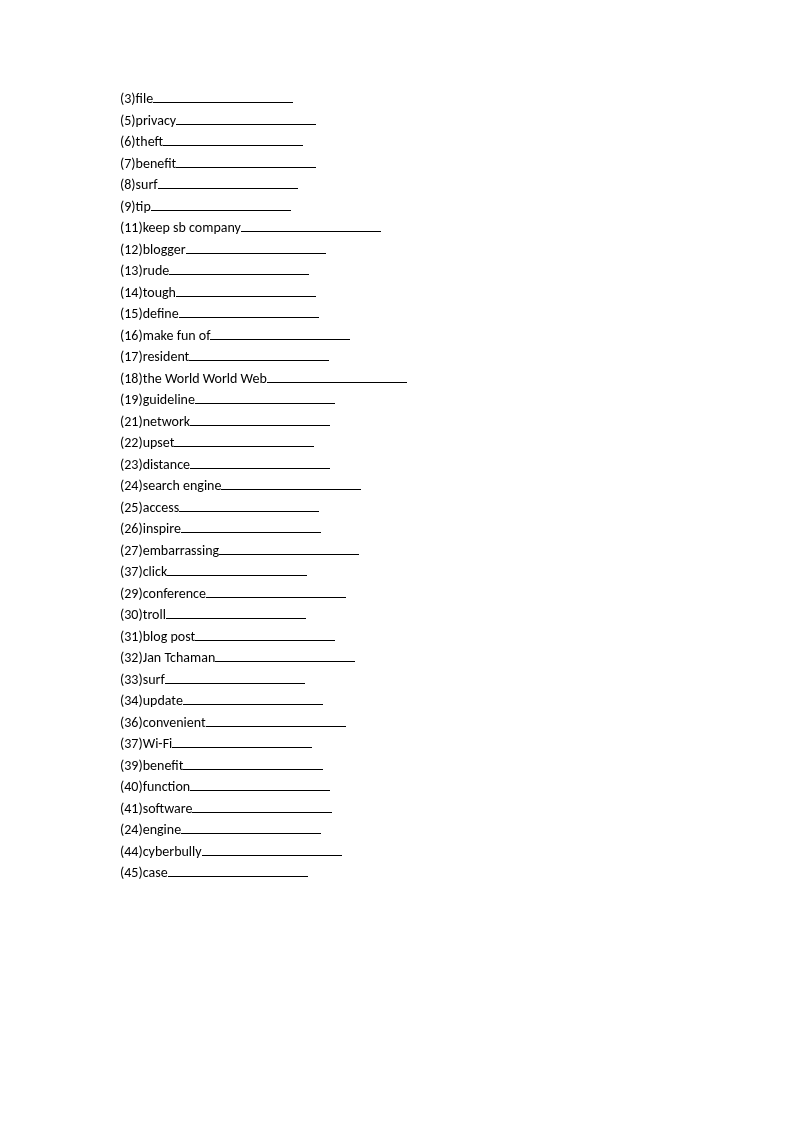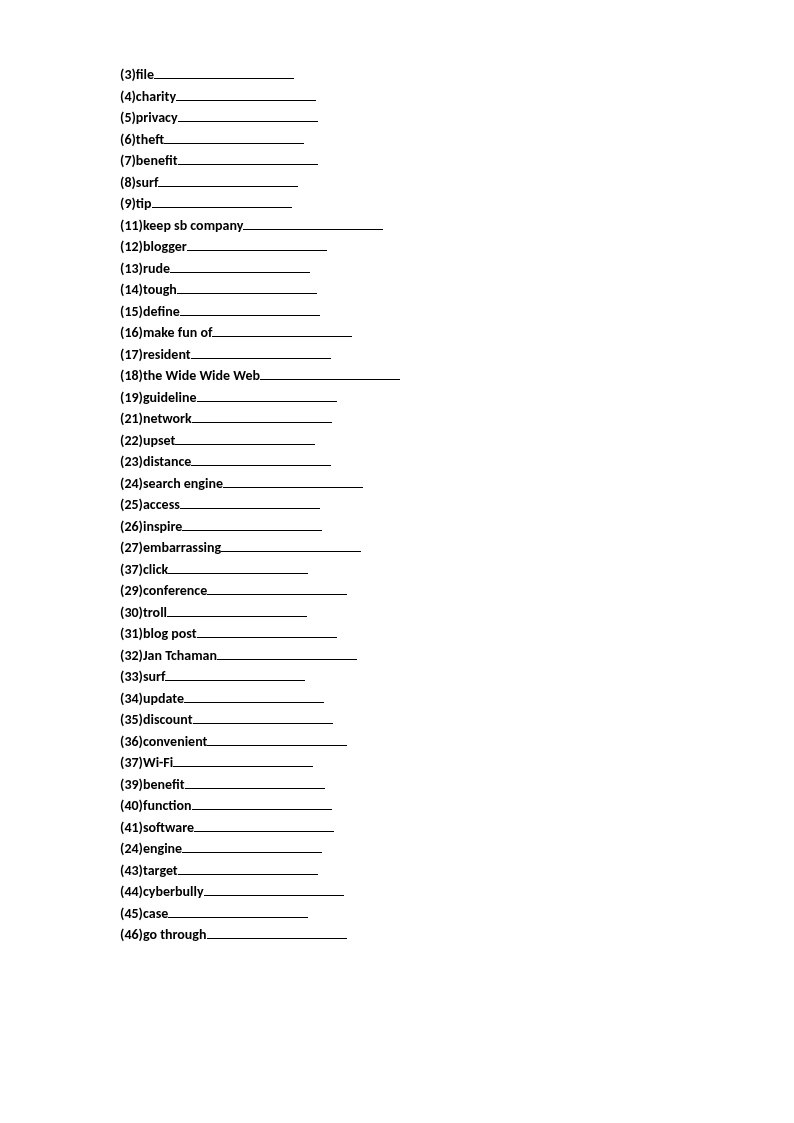--- a/index.html
+++ b/index.html
@@ -6,74 +6,69 @@
     margin: 0;
     padding: 0;
     width: 794px;
     height: 1123px;
     background: #fff;
     font-family: Calibri, "Segoe UI", Arial, sans-serif;
     font-size: 14px;
     color: #000;
   }
   .page {
-    padding: 64px 0 0 120px;
-    font-weight: bold;
+    padding: 88px 0 0 120px;
   }
   .item {
     line-height: 20.5px;
     white-space: nowrap;
   }
   .blank {
     display: inline-block;
     border-bottom: 1px solid #000;
     width: 140px;
     vertical-align: baseline;
     height: 1em;
     margin-left: 0;
   }
 </style>
 </head>
 <body>
 
 <div class="page" id="list-container">
     <div class="item"><span>(</span><span>3</span><span>)</span><span>file</span><span class="blank"></span></div>
-    <div class="item"><span>(</span><span>4</span><span>)</span><span>charity</span><span class="blank"></span></div>
     <div class="item"><span>(</span><span>5</span><span>)</span><span>privacy</span><span class="blank"></span></div>
     <div class="item"><span>(</span><span>6</span><span>)</span><span>theft</span><span class="blank"></span></div>
     <div class="item"><span>(</span><span>7</span><span>)</span><span>benefit</span><span class="blank"></span></div>
     <div class="item"><span>(</span><span>8</span><span>)</span><span>surf</span><span class="blank"></span></div>
     <div class="item"><span>(</span><span>9</span><span>)</span><span>tip</span><span class="blank"></span></div>
     <div class="item"><span>(</span><span>11</span><span>)</span><span>keep sb company</span><span class="blank"></span></div>
     <div class="item"><span>(</span><span>12</span><span>)</span><span>blogger</span><span class="blank"></span></div>
     <div class="item"><span>(</span><span>13</span><span>)</span><span>rude</span><span class="blank"></span></div>
     <div class="item"><span>(</span><span>14</span><span>)</span><span>tough</span><span class="blank"></span></div>
     <div class="item"><span>(</span><span>15</span><span>)</span><span>define</span><span class="blank"></span></div>
     <div class="item"><span>(</span><span>16</span><span>)</span><span>make fun of</span><span class="blank"></span></div>
     <div class="item"><span>(</span><span>17</span><span>)</span><span>resident</span><span class="blank"></span></div>
-    <div class="item"><span>(</span><span>18</span><span>)</span><span>the Wide Wide Web</span><span class="blank"></span></div>
+    <div class="item"><span>(</span><span>18</span><span>)</span><span>the World World Web</span><span class="blank"></span></div>
     <div class="item"><span>(</span><span>19</span><span>)</span><span>guideline</span><span class="blank"></span></div>
     <div class="item"><span>(</span><span>21</span><span>)</span><span>network</span><span class="blank"></span></div>
     <div class="item"><span>(</span><span>22</span><span>)</span><span>upset</span><span class="blank"></span></div>
     <div class="item"><span>(</span><span>23</span><span>)</span><span>distance</span><span class="blank"></span></div>
     <div class="item"><span>(</span><span>24</span><span>)</span><span>search engine</span><span class="blank"></span></div>
     <div class="item"><span>(</span><span>25</span><span>)</span><span>access</span><span class="blank"></span></div>
     <div class="item"><span>(</span><span>26</span><span>)</span><span>inspire</span><span class="blank"></span></div>
     <div class="item"><span>(</span><span>27</span><span>)</span><span>embarrassing</span><span class="blank"></span></div>
     <div class="item"><span>(</span><span>37</span><span>)</span><span>click</span><span class="blank"></span></div>
     <div class="item"><span>(</span><span>29</span><span>)</span><span>conference</span><span class="blank"></span></div>
     <div class="item"><span>(</span><span>30</span><span>)</span><span>troll</span><span class="blank"></span></div>
     <div class="item"><span>(</span><span>31</span><span>)</span><span>blog post</span><span class="blank"></span></div>
     <div class="item"><span>(</span><span>32</span><span>)</span><span>Jan Tchaman</span><span class="blank"></span></div>
     <div class="item"><span>(</span><span>33</span><span>)</span><span>surf</span><span class="blank"></span></div>
     <div class="item"><span>(</span><span>34</span><span>)</span><span>update</span><span class="blank"></span></div>
-    <div class="item"><span>(</span><span>35</span><span>)</span><span>discount</span><span class="blank"></span></div>
     <div class="item"><span>(</span><span>36</span><span>)</span><span>convenient</span><span class="blank"></span></div>
     <div class="item"><span>(</span><span>37</span><span>)</span><span>Wi-Fi</span><span class="blank"></span></div>
     <div class="item"><span>(</span><span>39</span><span>)</span><span>benefit</span><span class="blank"></span></div>
     <div class="item"><span>(</span><span>40</span><span>)</span><span>function</span><span class="blank"></span></div>
     <div class="item"><span>(</span><span>41</span><span>)</span><span>software</span><span class="blank"></span></div>
     <div class="item"><span>(</span><span>24</span><span>)</span><span>engine</span><span class="blank"></span></div>
-    <div class="item"><span>(</span><span>43</span><span>)</span><span>target</span><span class="blank"></span></div>
     <div class="item"><span>(</span><span>44</span><span>)</span><span>cyberbully</span><span class="blank"></span></div>
     <div class="item"><span>(</span><span>45</span><span>)</span><span>case</span><span class="blank"></span></div>
-    <div class="item"><span>(</span><span>46</span><span>)</span><span>go through</span><span class="blank"></span></div>
   </div>
 
 </body></html>

